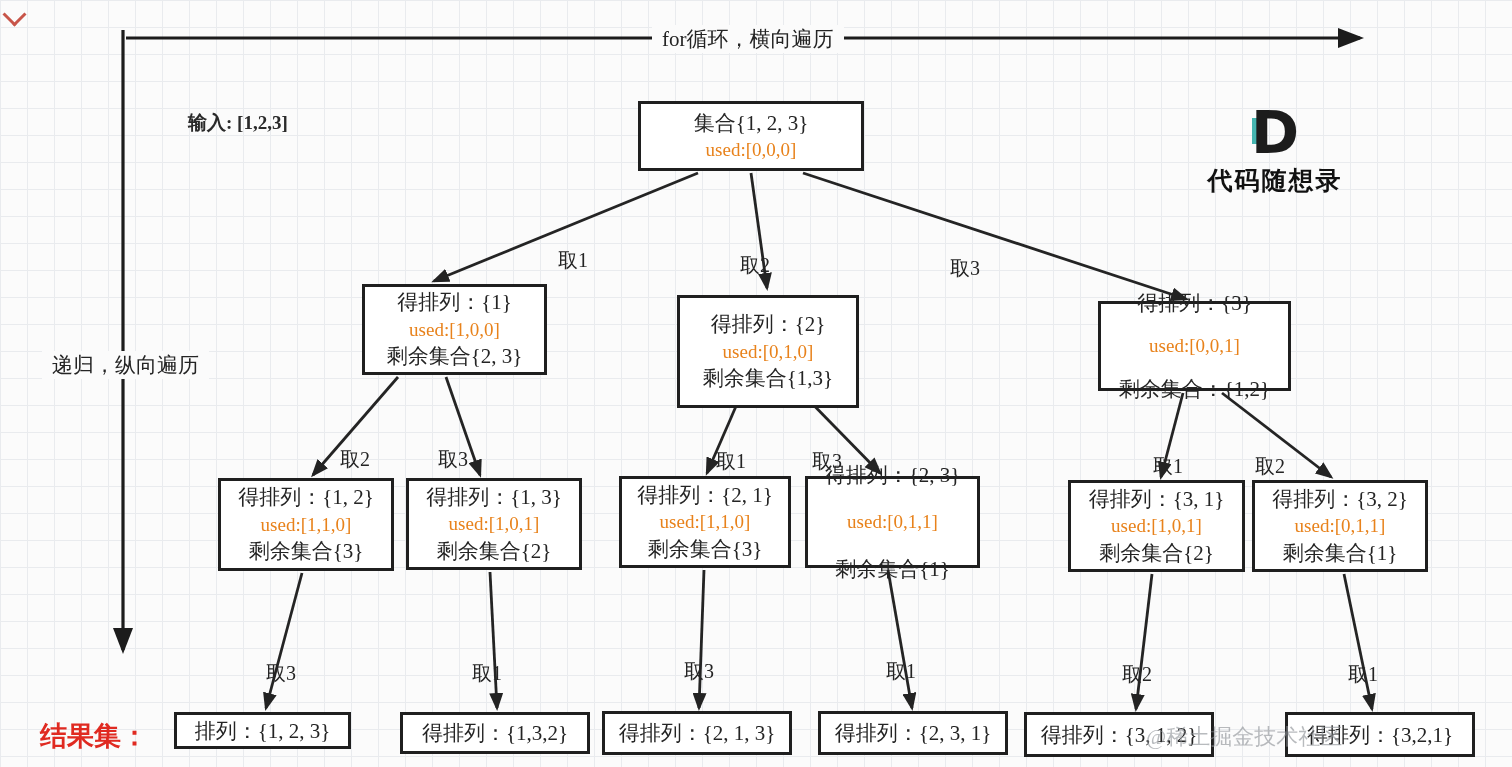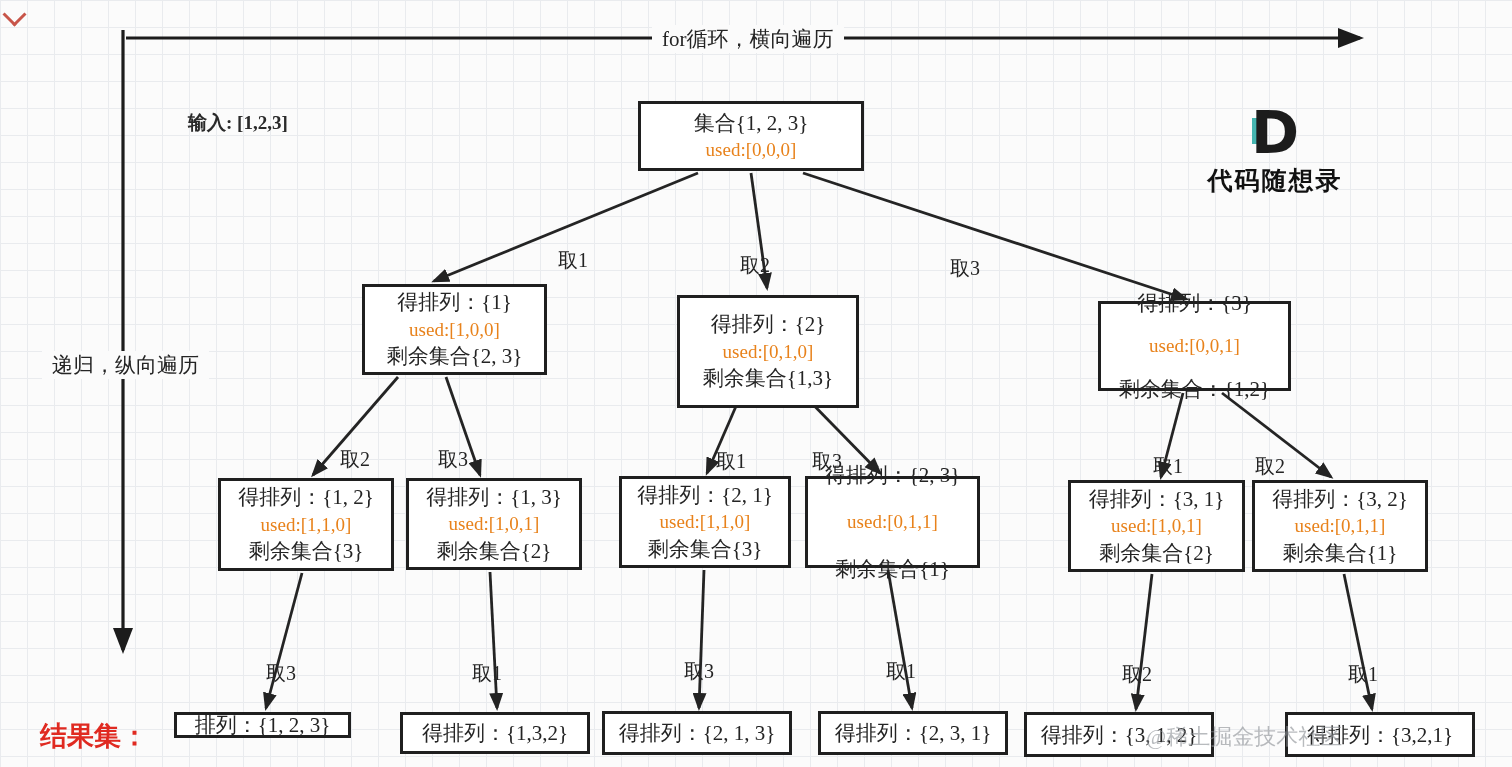--- a/index.html
+++ b/index.html
@@ -175,20 +175,20 @@
 <span class="edge-label" style="left:1255px;top:425px;">取2</span>
 
 <span class="edge-label" style="left:266px;top:632px;">取3</span>
 <span class="edge-label" style="left:472px;top:632px;">取1</span>
 <span class="edge-label" style="left:684px;top:630px;">取3</span>
 <span class="edge-label" style="left:886px;top:630px;">取1</span>
 <span class="edge-label" style="left:1122px;top:633px;">取2</span>
 <span class="edge-label" style="left:1348px;top:633px;">取1</span>
 
 <div class="results-label">结果集：</div>
-<div class="result-box" style="left:174px;top:712px;width:177px;height:26px;">排列：{1, 2, 3}</div>
+<div class="result-box" style="left:174px;top:712px;width:177px;height:37px;">排列：{1, 2, 3}</div>
 <div class="result-box" style="left:400px;top:712px;width:190px;height:42px;">得排列：{1,3,2}</div>
 <div class="result-box" style="left:602px;top:711px;width:190px;height:44px;">得排列：{2, 1, 3}</div>
 <div class="result-box" style="left:818px;top:711px;width:190px;height:44px;">得排列：{2, 3, 1}</div>
 <div class="result-box" style="left:1024px;top:712px;width:190px;height:45px;">得排列：{3, 1, 2}</div>
 <div class="result-box" style="left:1285px;top:712px;width:190px;height:45px;text-align:right;">得排列：{3,2,1}</div>
 
 <div class="watermark">@稀土掘金技术社区</div>
 
 </body></html>

